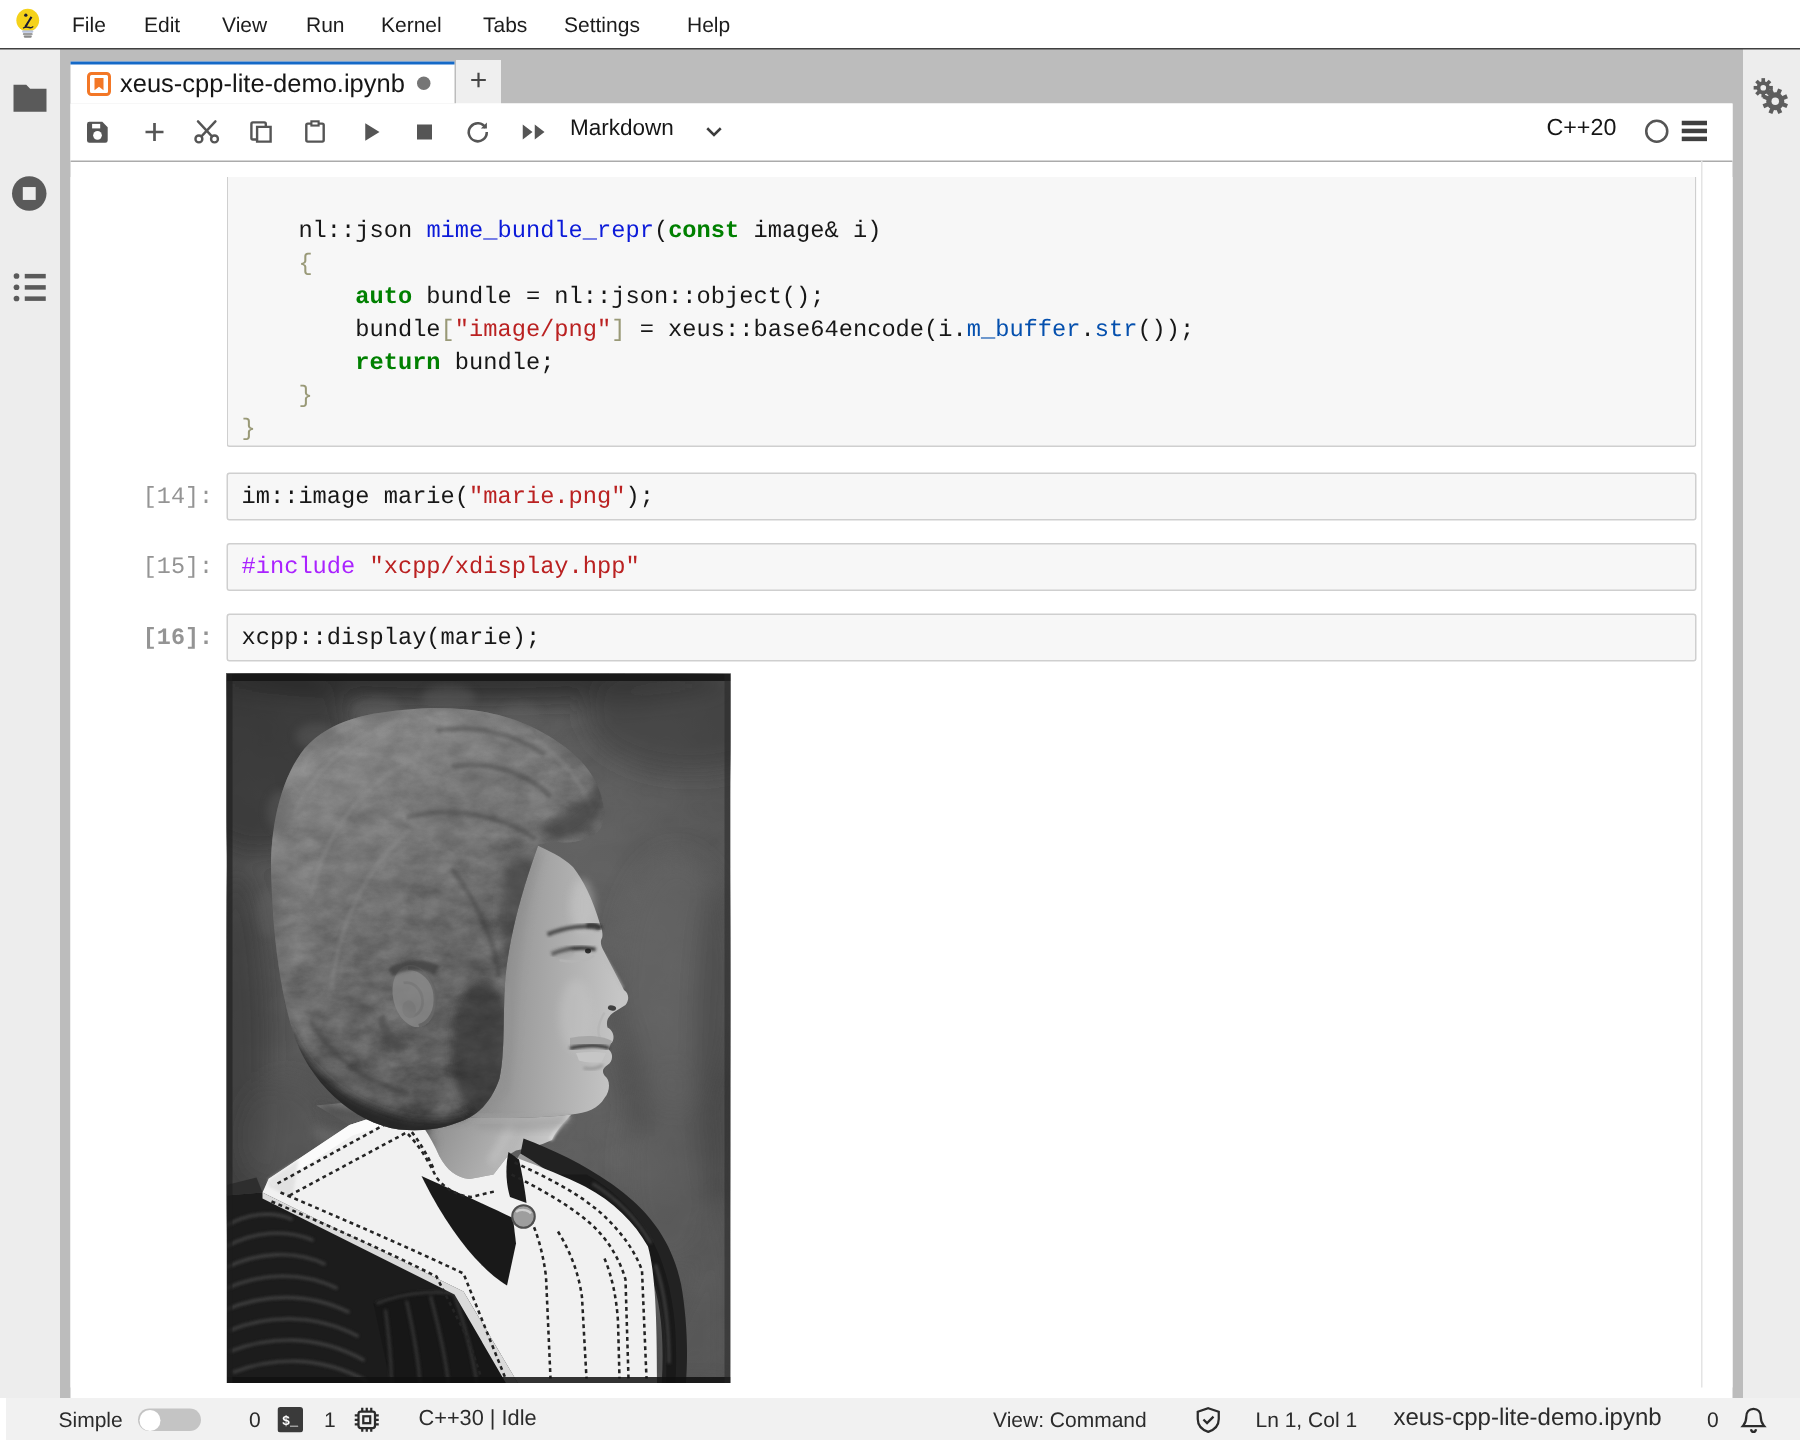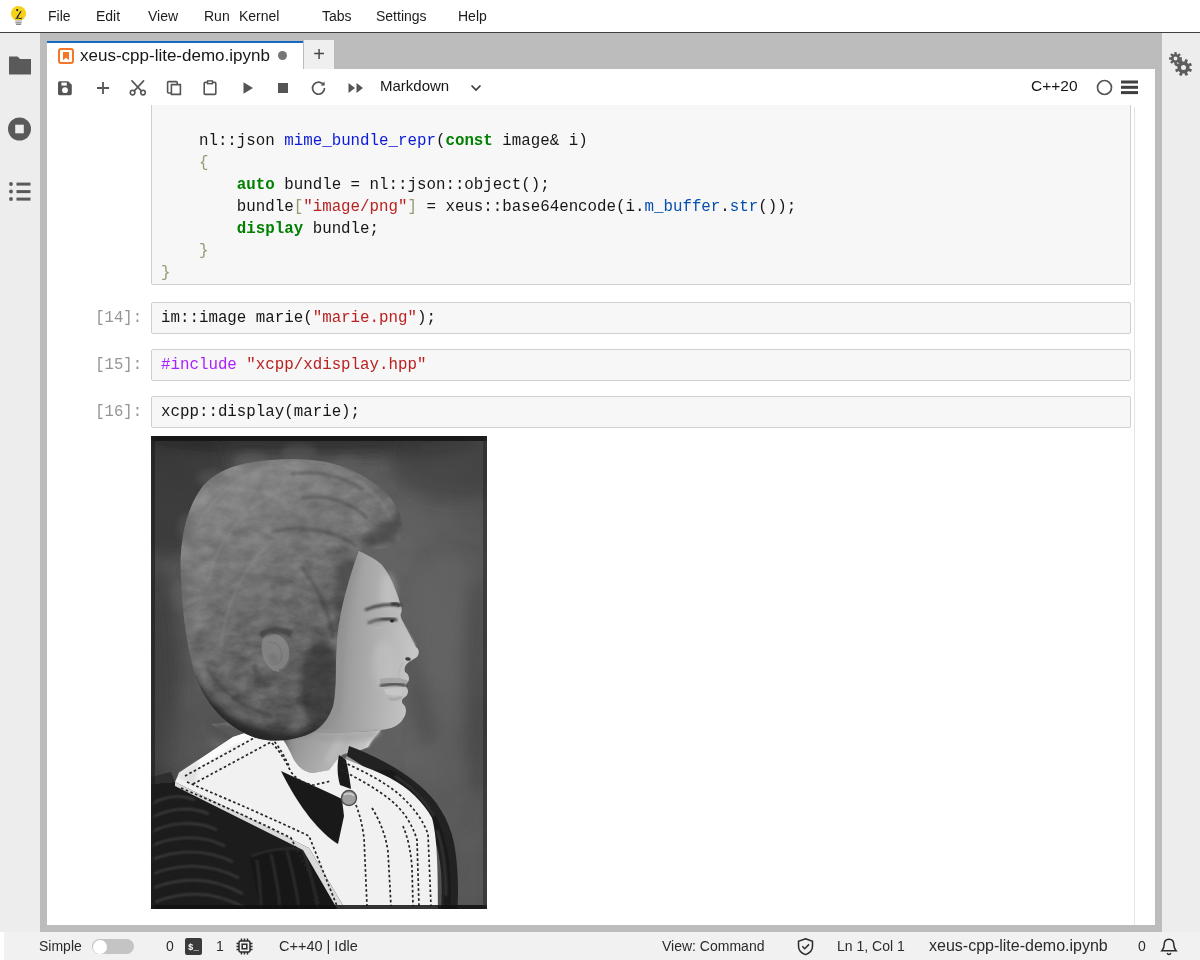--- a/index.html
+++ b/index.html
@@ -16,21 +16,21 @@
 #tab1 .tname{position:absolute;left:33px;top:2.5px;font-size:17px;color:#161616;}
 #tab1 .dot{position:absolute;left:231px;top:8px;width:9px;height:9px;border-radius:50%;background:#767676;}
 #tabadd{position:absolute;left:264px;top:7px;width:30px;height:30px;background:#efefef;
   color:#464646;font-size:20px;text-align:center;line-height:29px;font-weight:400;}
 #panel{position:absolute;left:7px;top:36px;width:1108px;height:856px;background:#fff;}
 #toolbar{position:absolute;left:0;top:0;width:1108px;height:39px;background:#fff;
   border-bottom:1px solid #ababab;box-sizing:border-box;padding-left:48px;}
 .tbi{position:absolute;top:11px;}
 #mdlabel{position:absolute;left:333px;top:8px;font-size:15px;color:#161616;}
 #kname{position:absolute;left:984px;top:8px;font-size:15.5px;color:#161616;}
-#content{position:absolute;left:0;top:36px;width:1108px;height:817px;background:#fff;overflow:hidden;}
+#content{position:absolute;left:0;top:49px;width:1108px;height:817px;background:#fff;overflow:hidden;}
 .cellbox{position:absolute;left:104px;width:980px;background:#f7f7f7;border:1px solid #cfcfcf;border-radius:2px;box-sizing:border-box;}
 .code{font-family:"Liberation Mono",monospace;font-size:15.8px;line-height:22px;color:#171717;white-space:pre;}
 .prompt{position:absolute;font-family:"Liberation Mono",monospace;font-size:15.6px;color:#949494;text-align:right;width:60px;left:35px;line-height:22px;}
 .kw{color:#008000;font-weight:bold;}
 .df{color:#0b1ad9;}
 .pr{color:#0550ae;}
 .st{color:#ba2121;}
 .mt{color:#aa22ff;text-align:right;}
 .br{color:#999977;}
 #statusbar{position:absolute;left:4px;top:932px;width:1200px;height:28px;background:#f1f1f1;}
@@ -46,21 +46,21 @@
     <rect x="7.2" y="17" width="6.6" height="1.5" rx="0.75" fill="#9e9e9e"></rect>
     <rect x="7.8" y="18.7" width="5.4" height="1.4" rx="0.7" fill="#8a8a8a"></rect>
     <circle cx="9.2" cy="5.1" r="1.1" fill="#1a1a33"></circle>
     <path d="M8.2 12.6 Q10.6 9.2 12.4 5.9 L13.6 6.6 Q11.2 9.9 9.6 13.3 Z" fill="#1a1a33"></path>
     <path d="M7.2 13.4 Q9.5 12.2 11.8 12.9 Q13.3 13.4 14.0 12.2 L14.3 13.0 Q13.2 14.4 11.4 13.8 Q9.4 13.2 7.5 14.1 Z" fill="#1a1a33"></path>
   </svg>
   <span class="mitem" style="left:48px">File</span>
     <span class="mitem" style="left:96px">Edit</span>
     <span class="mitem" style="left:148px">View</span>
     <span class="mitem" style="left:204px">Run</span>
-    <span class="mitem" style="left:239px">Kernel</span>
+    <span class="mitem" style="left:254px">Kernel</span>
     <span class="mitem" style="left:322px">Tabs</span>
     <span class="mitem" style="left:376px">Settings</span>
     <span class="mitem" style="left:458px">Help</span>
 </div>
 <div id="leftbar">
   <svg width="40" height="200" viewBox="0 0 40 200">
     <path d="M9 23.5 l8.5 0 2.6 2.6 10.9 0 0 15.4 -22 0 z" fill="#5a5a5a"></path>
     <circle cx="19.5" cy="96" r="11.5" fill="#5a5a5a"></circle>
     <rect x="15.2" y="91.7" width="8.6" height="8.6" fill="#ededed"></rect>
     <g fill="#5a5a5a">
@@ -164,30 +164,30 @@
             <rect x="0" y="11.1" width="17" height="3"></rect>
           </g>
         </svg>
     </div>
     <div id="content">
       <div class="cellbox" style="top:0px;height:180px;border-top:none;border-radius:0 0 2px 2px;"></div>
       <div class="code" style="position:absolute;left:114px;top:24.5px;">    nl::json <span class="df">mime_bundle_repr</span>(<span class="kw">const</span> image&amp; i)
     <span class="br">{</span>
         <span class="kw">auto</span> bundle = nl::json::object();
         bundle<span class="br">[</span><span class="st">"image/png"</span><span class="br">]</span> = xeus::base64encode(i.<span class="pr">m_buffer</span>.<span class="pr">str</span>());
-        <span class="kw">display</span> bundle;
+        <span class="kw">return</span> bundle;
     <span class="br">}</span>
 <span class="br">}</span></div>
       <div class="prompt" style="top:202px;">[14]:</div>
       <div class="cellbox" style="top:197px;height:32px;"></div>
       <div class="code" style="position:absolute;left:114px;top:202px;">im::image marie(<span class="st">"marie.png"</span>);</div>
       <div class="prompt" style="top:249px;text-align:right;">[15]:</div>
       <div class="cellbox" style="top:244px;height:32px;"></div>
       <div class="code" style="position:absolute;left:114px;top:249px;"><span class="mt">#include</span> <span class="st">"xcpp/xdisplay.hpp"</span></div>
-      <div class="prompt" style="top:296px;">[16]:</div>
+      <div class="prompt" style="top:296px;font-weight:bold;">[16]:</div>
       <div class="cellbox" style="top:291px;height:32px;"></div>
       <div class="code" style="position:absolute;left:114px;top:296px;">xcpp::display(marie);</div>
       <div id="photo" style="position:absolute;left:104px;top:331px;width:336px;height:473px;">
 <svg width="336" height="473" viewBox="0 0 336 473">
 <defs>
 <radialGradient id="bgg" cx="62%" cy="40%" r="80%">
  <stop offset="0%" stop-color="#5c5c5c"></stop>
  <stop offset="50%" stop-color="#515151"></stop>
  <stop offset="85%" stop-color="#434343"></stop>
  <stop offset="100%" stop-color="#3a3a3a"></stop>
@@ -411,21 +411,21 @@
       <text x="3" y="12" font-size="9" fill="#fff" font-family="Liberation Mono,monospace" font-weight="bold">$_</text>
     </svg>
   <span class="sbt" style="left:212px;">1</span>
   <svg style="position:absolute;left:231px;top:5px" width="19" height="19" viewBox="0 0 19 19">
       <g stroke="#2b2b2b" stroke-width="1.5" fill="none">
         <rect x="4" y="4" width="11" height="11" rx="1.5"></rect>
         <rect x="7.2" y="7.2" width="4.6" height="4.6"></rect>
         <path d="M6.5 4 V1.5 M9.5 4 V1.5 M12.5 4 V1.5 M6.5 17.5 V15 M9.5 17.5 V15 M12.5 17.5 V15 M4 6.5 H1.5 M4 9.5 H1.5 M4 12.5 H1.5 M17.5 6.5 H15 M17.5 9.5 H15 M17.5 12.5 H15"></path>
       </g>
     </svg>
-  <span class="sbt" style="left:275px;font-size:14.5px;">C++40 | Idle</span>
+  <span class="sbt" style="left:275px;font-size:14.5px;">C++30 | Idle</span>
   <span class="sbt" style="left:658px;">View: Command</span>
   <svg style="position:absolute;left:792px;top:5px" width="19" height="19" viewBox="0 0 19 19">
       <path d="M9.5 1.8 L16.5 4.2 V9 C16.5 13.5 13.6 16.2 9.5 17.6 C5.4 16.2 2.5 13.5 2.5 9 V4.2 Z" fill="none" stroke="#2b2b2b" stroke-width="1.5"></path>
       <path d="M6.3 9.3 L8.7 11.7 L13 7.4" fill="none" stroke="#2b2b2b" stroke-width="1.5"></path>
     </svg>
   <span class="sbt" style="left:833px;">Ln 1, Col 1</span>
   <span class="sbt" style="left:925px;font-size:16px;">xeus-cpp-lite-demo.ipynb</span>
   <span class="sbt" style="left:1134px;">0</span>
   <svg style="position:absolute;left:1155px;top:5px" width="20" height="20" viewBox="0 0 20 20">
       <path d="M10 2.2 C7 2.2 5.2 4.5 5.2 7.5 C5.2 11.5 3.6 12.8 2.8 13.8 H17.2 C16.4 12.8 14.8 11.5 14.8 7.5 C14.8 4.5 13 2.2 10 2.2 Z" fill="none" stroke="#2b2b2b" stroke-width="1.5"></path>

